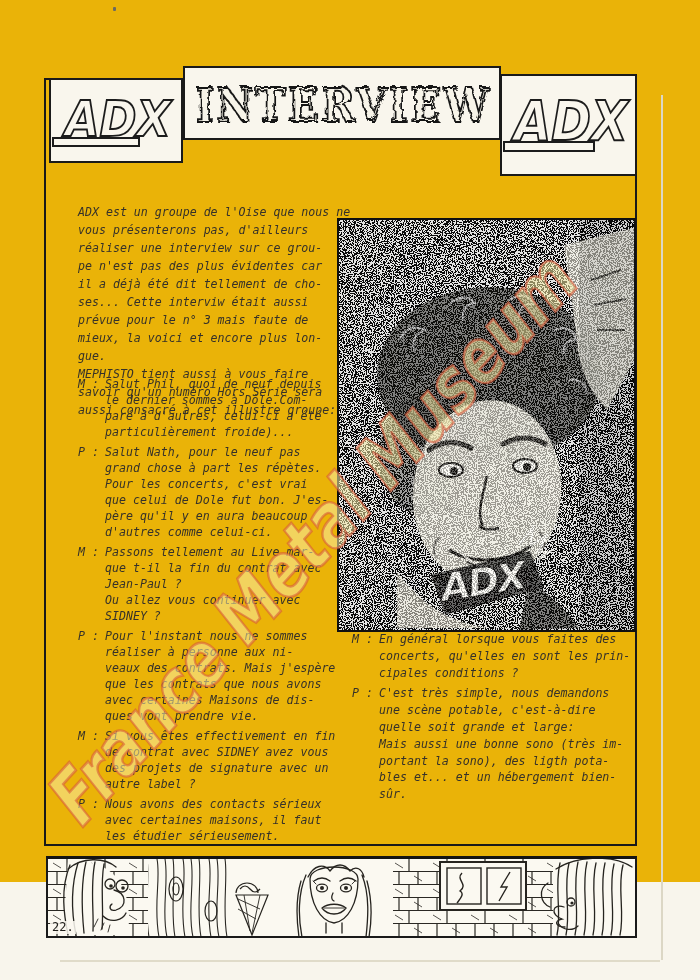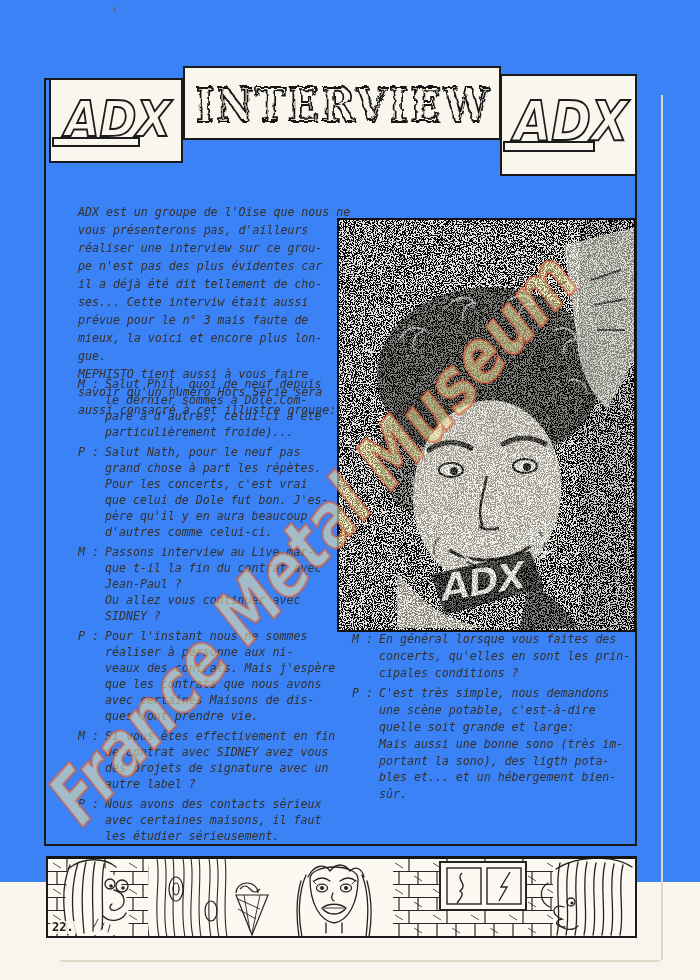--- a/index.html
+++ b/index.html
@@ -1,18 +1,18 @@
 <!DOCTYPE html>
 <html><head>
 <meta charset="utf-8">
 <style>
   html,body{margin:0;padding:0;}
   body{width:700px;height:980px;background:#f8f5ec;overflow:hidden;
        font-family:"DejaVu Sans Mono", monospace;}
-  #scan-page{position:relative;width:700px;height:882px;background:#3b82f6;}
+  #scan-page{position:relative;width:700px;height:882px;background:#eab308;}
 
   
   .content-frame{position:absolute;left:44px;top:78px;width:593px;height:768px;
     border:2.5px solid #191919;box-sizing:border-box;}
 
   
   .hdr-box{position:absolute;background:#f9f6ed;border:2px solid #1a1a1a;
     box-sizing:border-box;overflow:hidden;}
   #adx-left-box{left:49px;top:78px;width:134px;height:85px;}
   #banner-box{left:183px;top:66px;width:318px;height:74px;}
@@ -34,21 +34,21 @@
   
   #band-photo{position:absolute;left:337px;top:218px;width:295px;height:410px;
     border:2px solid #101010;box-sizing:content-box;background:#8f8f8b;}
   #band-photo svg{display:block;}
 
   
   #footer-comic{position:absolute;left:46px;top:856px;width:591px;height:82px;
     border:2px solid #1a1a1a;border-top:3px solid #141414;box-sizing:border-box;
     background:#fbf9f1;overflow:hidden;}
   #page-number{position:absolute;left:2px;bottom:2px;z-index:5;
-    font-family:"DejaVu Sans Mono", monospace;font-weight:bold;font-size:12px;
+    font-family:"DejaVu Sans Mono", monospace;font-weight:normal;font-size:12px;
     color:#22201c;background:rgba(250,248,240,.85);padding:0 2px;line-height:13px;}
 
   
   #watermark{position:absolute;left:0;top:0;z-index:60;pointer-events:none;}
 
   
   #scan-speck{position:absolute;left:113px;top:7px;width:3px;height:4px;
     background:#6d6a60;border-radius:1px;}
   #page-edge-right{position:absolute;left:661px;top:95px;width:2px;height:865px;
     background:#dcd7c5;}
@@ -113,21 +113,21 @@
       <span class="qa-speaker">P :</span>
       <span class="qa-text ml">Salut Nath, pour le neuf pas
 grand chose à part les répètes.
 Pour les concerts, c'est vrai
 que celui de Dole fut bon. J'es-
 père qu'il y en aura beaucoup
 d'autres comme celui-ci.</span>
     </div>
     <div class="qa-item">
       <span class="qa-speaker">M :</span>
-      <span class="qa-text ml">Passons interview au Live mar-
+      <span class="qa-text ml">Passons tellement au Live mar-
 que t-il la fin du contrat avec
 Jean-Paul ?
 Ou allez vous continuer avec
 SIDNEY ?</span>
     </div>
     <div class="qa-item">
       <span class="qa-speaker">P :</span>
       <span class="qa-text ml">Pour l'instant nous ne sommes
 réaliser à personne aux ni-
 veaux des contrats. Mais j'espère

